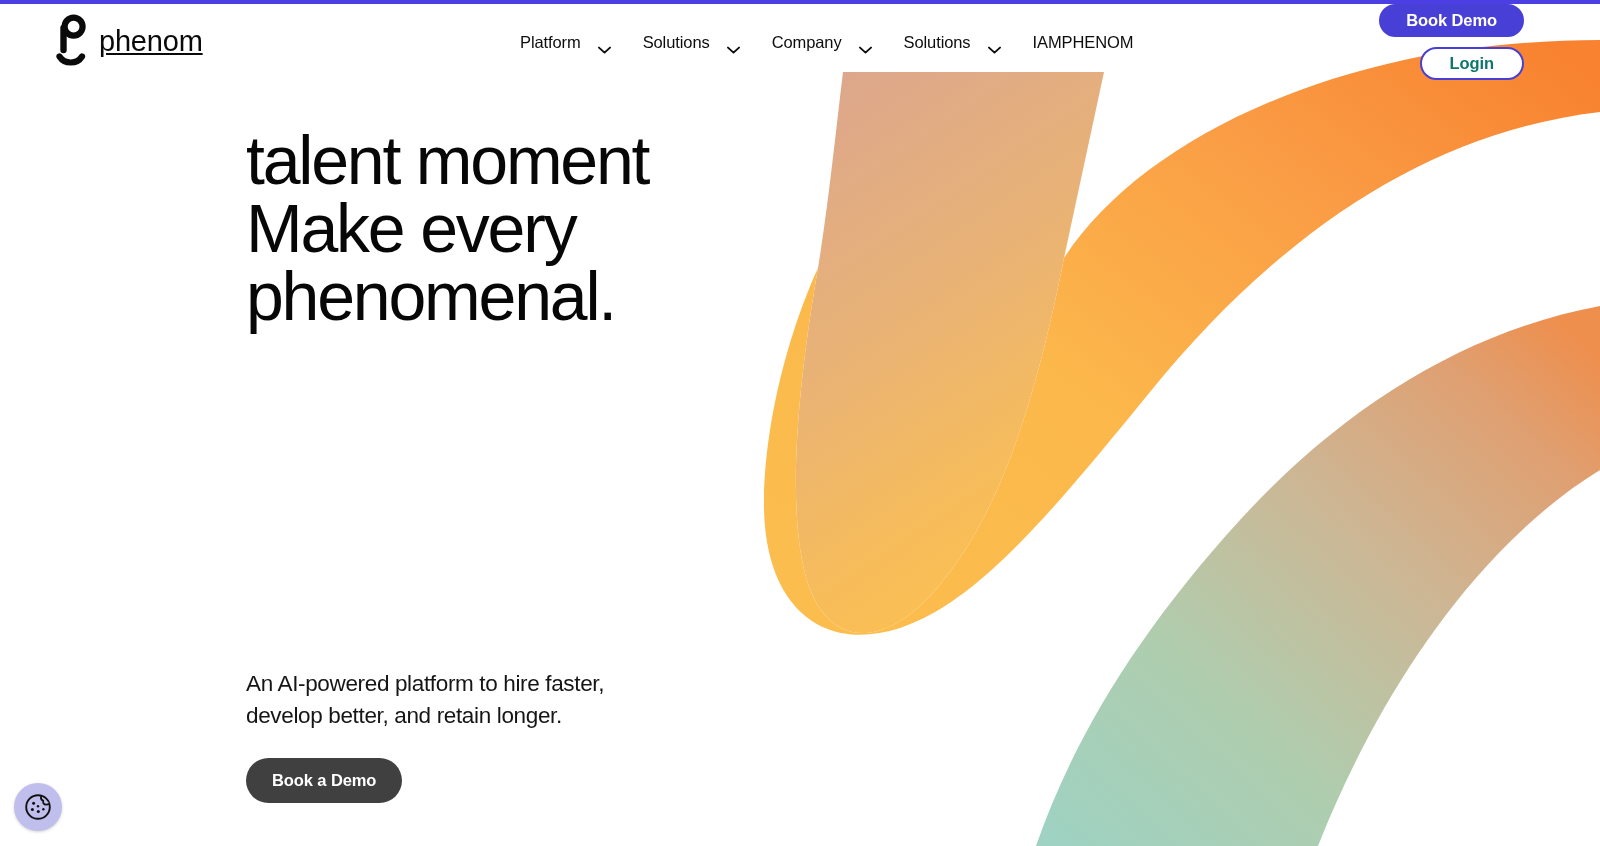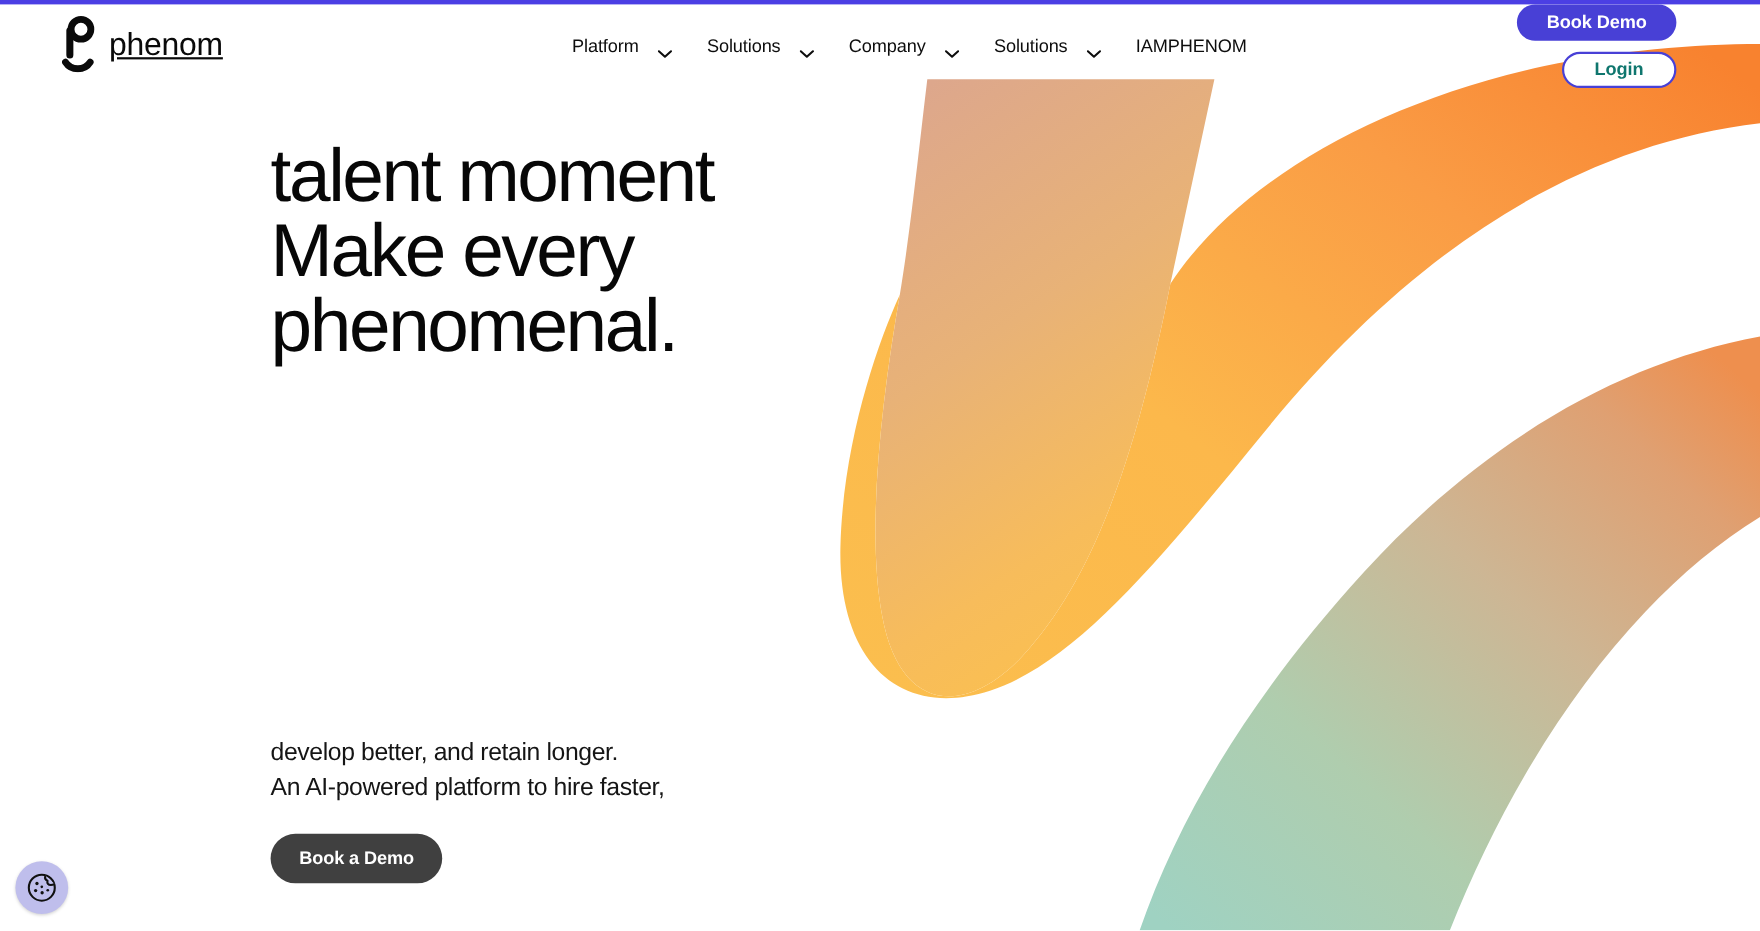--- a/index.html
+++ b/index.html
@@ -331,22 +331,22 @@
 
   <section class="hero">
 
     <h1 class="hero-title">
       <span class="ln">talent moment</span>
       <span class="ln">Make every</span>
       <span class="ln">phenomenal.</span>
     </h1>
 
     <p class="hero-sub">
+      <span class="ln">An AI-powered platform to hire faster,</span>
       <span class="ln">develop better, and retain longer.</span>
-      <span class="ln">An AI-powered platform to hire faster,</span>
     </p>
 
     <button class="btn hero-cta">Book a Demo</button>
 
   </section>
 
   <button class="cookie-btn">
     <span>
       <svg width="30" height="30" viewBox="0 0 30 30" xmlns="http://www.w3.org/2000/svg">
         <path d="M15 3.2

